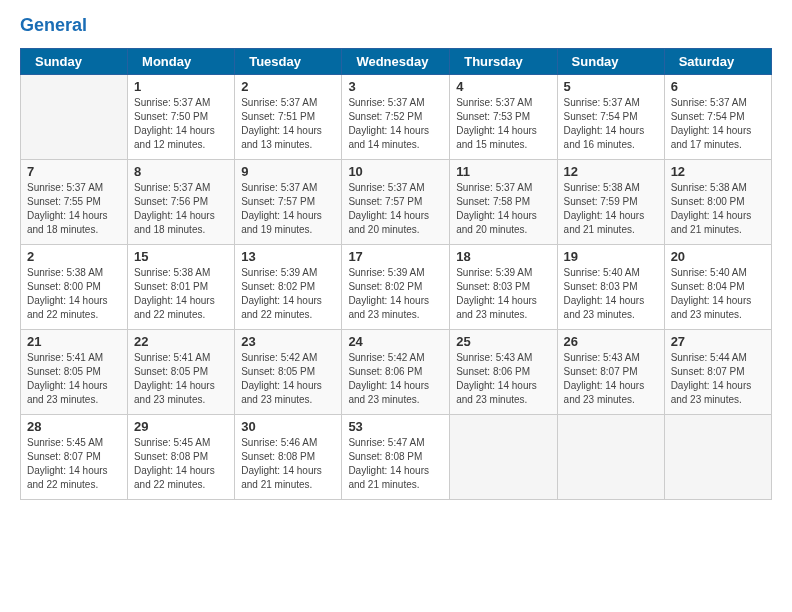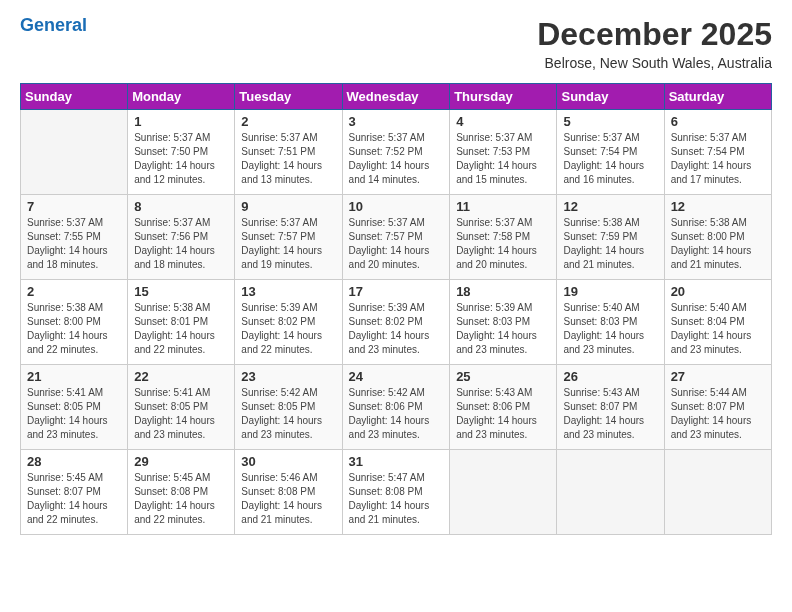--- a/index.html
+++ b/index.html
@@ -47,24 +47,24 @@
       font-size: 14px;
       color: #333;
       margin-top: 2px;
     }
     .calendar {
       width: 100%;
       border-collapse: collapse;
       border: 1px solid #ccc;
     }
     .calendar th {
-      background-color: #a21caf;
+      background-color: #0369a1;
       color: #fff;
       text-align: left;
-      padding: 5px 4px;
+      padding: 5px 14px;
       font-size: 13px;
       border: 1px solid #2560a0;
     }
     .calendar td {
       vertical-align: top;
       border: 1px solid #ccc;
       padding: 4px 6px;
       font-size: 10.5px;
       color: #333;
       width: 108px;
@@ -95,24 +95,20 @@
 </head>
 <body>
 
 <div class="header">
   <div class="logo">
     <div>
       <div class="logo-text">
         <span>General</span>
       </div>
     </div>
-  </div>
-  <div class="title-block">
-    <div class="main-title">December 2025</div>
-    <div class="subtitle">Belrose, New South Wales, Australia</div>
   </div>
 </div>
 
 <table class="calendar">
   <thead>
     <tr>
     <th>Sunday</th>
         <th>Monday</th>
         <th>Tuesday</th>
         <th>Wednesday</th>
@@ -246,21 +242,21 @@
         </td>
         <td>
           <span class="day-num">29</span>
           <div class="day-info">Sunrise: 5:45 AM<br>Sunset: 8:08 PM<br>Daylight: 14 hours<br>and 22 minutes.</div>
         </td>
         <td>
           <span class="day-num">30</span>
           <div class="day-info">Sunrise: 5:46 AM<br>Sunset: 8:08 PM<br>Daylight: 14 hours<br>and 21 minutes.</div>
         </td>
         <td>
-          <span class="day-num">31</span>
+          <span class="day-num">53</span>
           <div class="day-info">Sunrise: 5:47 AM<br>Sunset: 8:08 PM<br>Daylight: 14 hours<br>and 21 minutes.</div>
         </td>
         <td class="empty-cell"></td>
         <td class="empty-cell"></td>
         <td class="empty-cell"></td>
       </tr>
     </tbody>
 </table>
 
 </body></html>

